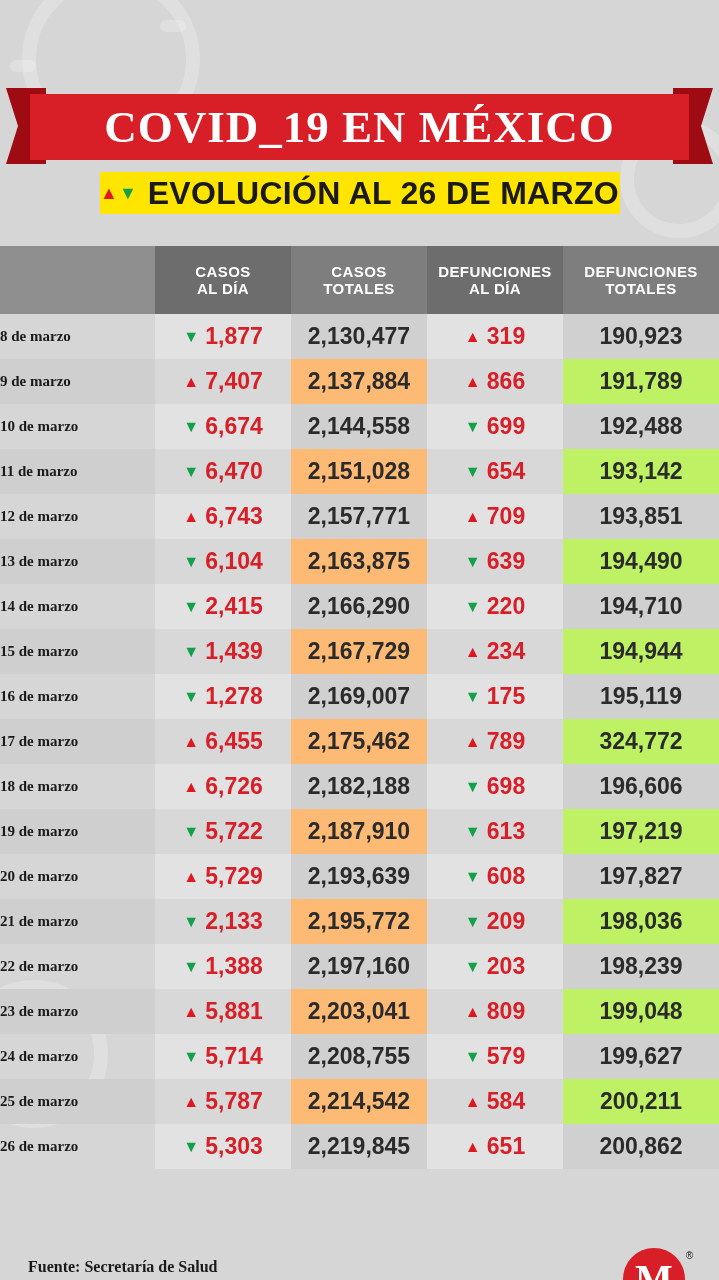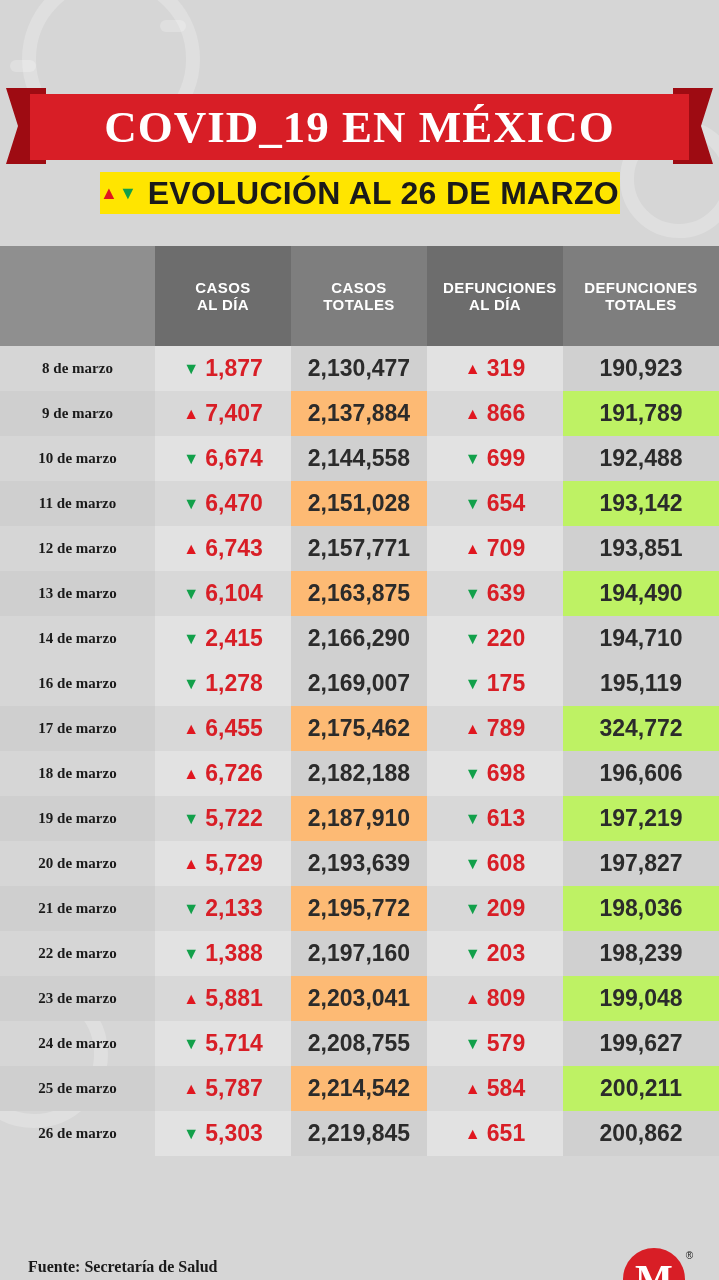--- a/index.html
+++ b/index.html
@@ -118,33 +118,33 @@
   .table col.c4 { width: 156px; }
 
   .table thead th {
     height: 68px;
     vertical-align: middle;
     color: #ffffff;
     font-size: 15px;
     font-weight: bold;
     letter-spacing: 0.4px;
     line-height: 1.15;
-    padding: 16px;
+    padding: 0;
   }
   th.h-blank { background: #8f8f8f; }
   th.h-dark  { background: #6d6d6d; }
   th.h-mid   { background: #7e7e7e; }
 
   .table tbody td {
     height: 45px;
     padding: 0;
     vertical-align: middle;
   }
   td.date {
-    text-align: center;
+    text-align: left;
     padding-right: 16px;
     font-size: 15px;
     color: #1a1a1a;
     font-weight: bold;
     font-family: "Liberation Serif", serif;
   }
   td.num {
     text-align: center;
     font-size: 23px;
     font-weight: bold;
@@ -395,20 +395,37 @@
           </td>
           <td class="num dark shade-b">2,166,290</td>
           <td class="num red shade-c">
             <div class="cell-inner">
               <span class="tri down">▼</span>
               <span>220</span>
             </div>
           </td>
           <td class="num dark shade-d">194,710</td>
         </tr>
+        <tr class="alt">
+          <td class="date">15 de marzo</td>
+          <td class="num red shade-a">
+            <div class="cell-inner">
+              <span class="tri down">▼</span>
+              <span>1,439</span>
+            </div>
+          </td>
+          <td class="num dark shade-b">2,167,729</td>
+          <td class="num red shade-c">
+            <div class="cell-inner">
+              <span class="tri up">▲</span>
+              <span>234</span>
+            </div>
+          </td>
+          <td class="num dark shade-d">194,944</td>
+        </tr>
         <tr>
           <td class="date">16 de marzo</td>
           <td class="num red shade-a">
             <div class="cell-inner">
               <span class="tri down">▼</span>
               <span>1,278</span>
             </div>
           </td>
           <td class="num dark shade-b">2,169,007</td>
           <td class="num red shade-c">

